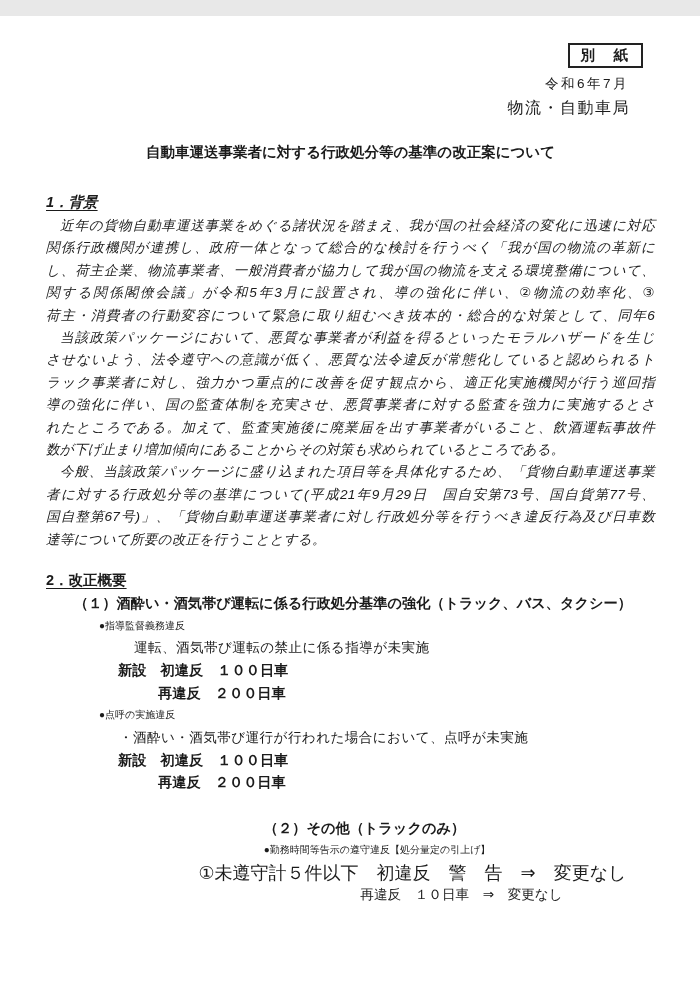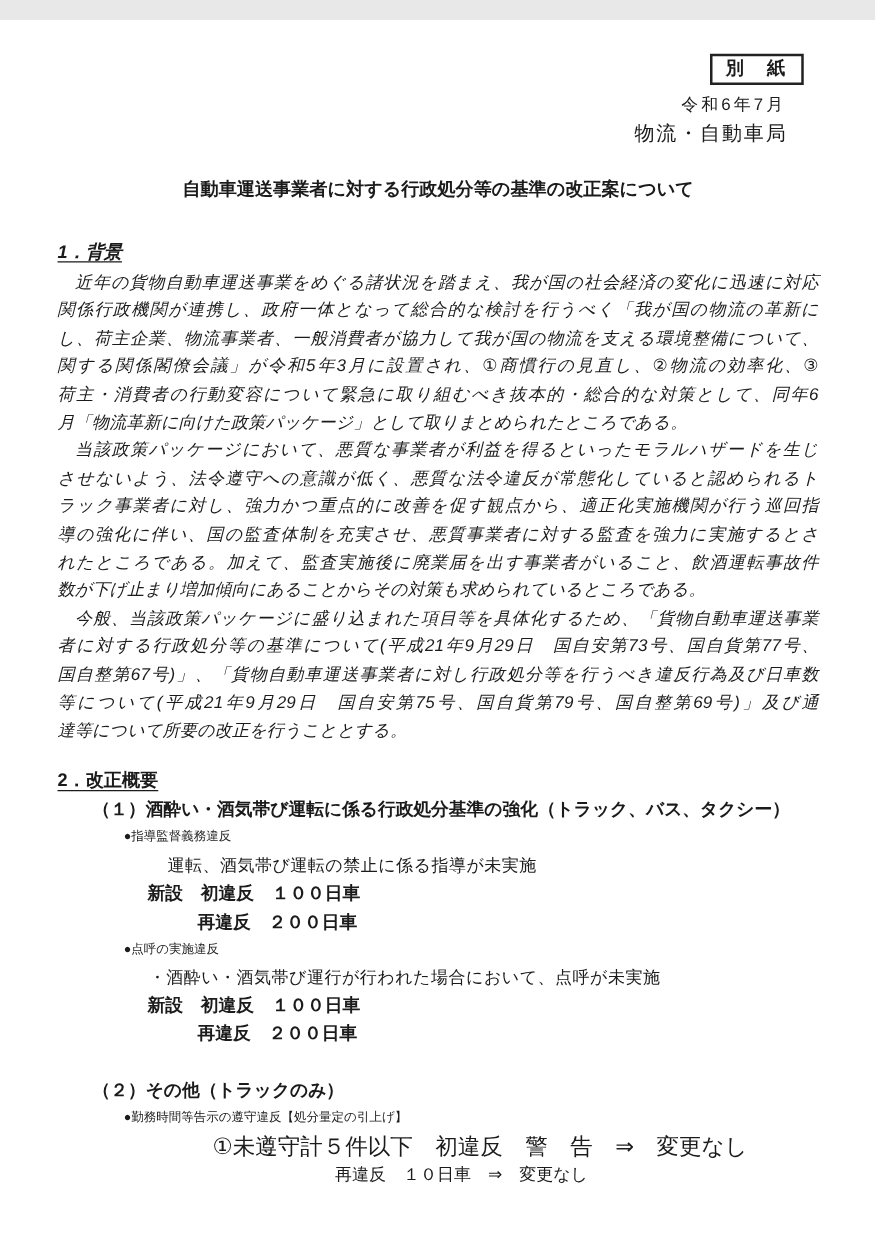--- a/index.html
+++ b/index.html
@@ -35,21 +35,21 @@
   .bl.ind{padding-left:14px;}
   .bl.end{text-align-last:left;}
   
   .sec2-wrap{margin-top:19px;}
   .sub-h{font-weight:bold;font-size:14.2px;line-height:22.4px;margin-left:28px;margin-top:2px;}
   .bullet{font-size:10px;line-height:22.4px;margin-left:53px;}
   .desc{font-size:13.6px;line-height:22.4px;margin-left:73px;letter-spacing:0.4px;}
   .desc-cont{font-size:13.6px;line-height:22.4px;margin-left:88px;letter-spacing:0.4px;}
   .pen-new{font-weight:bold;font-size:14.2px;line-height:22.4px;margin-left:72px;}
   .pen-rep{font-weight:bold;font-size:14.2px;line-height:22.4px;margin-left:112px;}
-  .sub2{margin-top:23px;}
+  .sub2{margin-top:23px;text-align:center;}
   .item1{font-size:18px;line-height:22.4px;margin-left:124px;}
   .item2{font-size:13.6px;line-height:22.4px;margin-left:222px;}
 </style>
 </head>
 <body>
 
 <div class="page">
 
   <div class="hdr">
     <span class="tagbox">別　紙</span>
@@ -58,33 +58,31 @@
   </div>
 
   <div class="title">自動車運送事業者に対する行政処分等の基準の改正案について</div>
 
   <div class="sec1-wrap">
     <span class="sec-h">1．背景</span>
     <div class="body">
       <div class="bl ind">近年の貨物自動車運送事業をめぐる諸状況を踏まえ、我が国の社会経済の変化に迅速に対応</div>
       <div class="bl">関係行政機関が連携し、政府一体となって総合的な検討を行うべく「我が国の物流の革新に</div>
       <div class="bl">し、荷主企業、物流事業者、一般消費者が協力して我が国の物流を支える環境整備について、</div>
-      <div class="bl">関する関係閣僚会議」が令和5年3月に設置され、①商慣行の見直し、②物流の効率化、③</div>
+      <div class="bl">関する関係閣僚会議」が令和5年3月に設置され、導の強化に伴い、②物流の効率化、③</div>
       <div class="bl">荷主・消費者の行動変容について緊急に取り組むべき抜本的・総合的な対策として、同年6</div>
-      <div class="bl end">月「物流革新に向けた政策パッケージ」として取りまとめられたところである。</div>
       <div class="bl ind">当該政策パッケージにおいて、悪質な事業者が利益を得るといったモラルハザードを生じ</div>
       <div class="bl">させないよう、法令遵守への意識が低く、悪質な法令違反が常態化していると認められるト</div>
       <div class="bl">ラック事業者に対し、強力かつ重点的に改善を促す観点から、適正化実施機関が行う巡回指</div>
       <div class="bl">導の強化に伴い、国の監査体制を充実させ、悪質事業者に対する監査を強力に実施するとさ</div>
       <div class="bl">れたところである。加えて、監査実施後に廃業届を出す事業者がいること、飲酒運転事故件</div>
       <div class="bl end">数が下げ止まり増加傾向にあることからその対策も求められているところである。</div>
       <div class="bl ind">今般、当該政策パッケージに盛り込まれた項目等を具体化するため、「貨物自動車運送事業</div>
       <div class="bl">者に対する行政処分等の基準について(平成21年9月29日　国自安第73号、国自貨第77号、</div>
       <div class="bl">国自整第67号)」、「貨物自動車運送事業者に対し行政処分等を行うべき違反行為及び日車数</div>
-      <div class="bl">等について(平成21年9月29日　国自安第75号、国自貨第79号、国自整第69号)」及び通</div>
       <div class="bl end">達等について所要の改正を行うこととする。</div>
     </div>
   </div>
 
   <div class="sec2-wrap">
     <span class="sec-h">2．改正概要</span>
 
     <div class="sub-h">（１）酒酔い・酒気帯び運転に係る行政処分基準の強化（トラック、バス、タクシー）</div>
 
     <div class="bullet">●指導監督義務違反</div>

